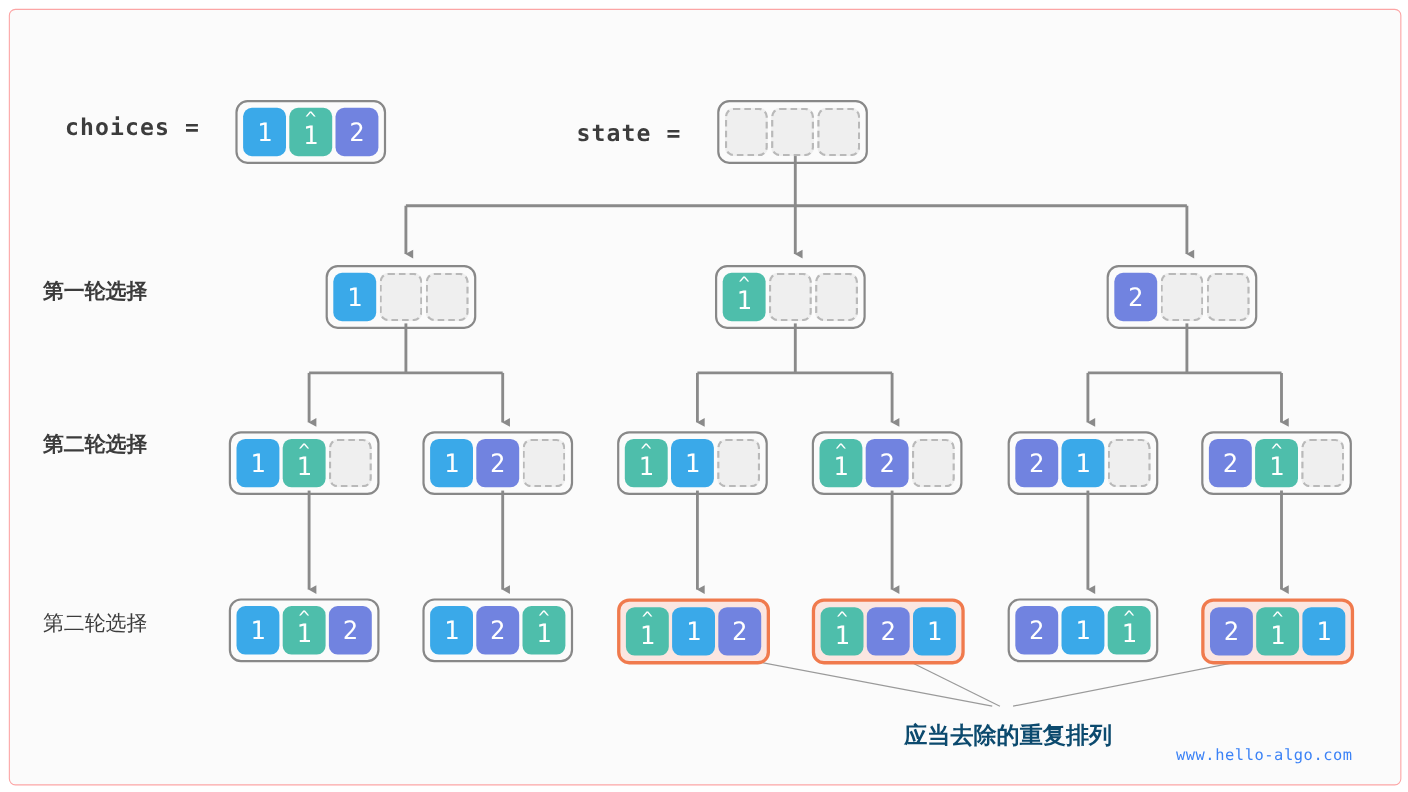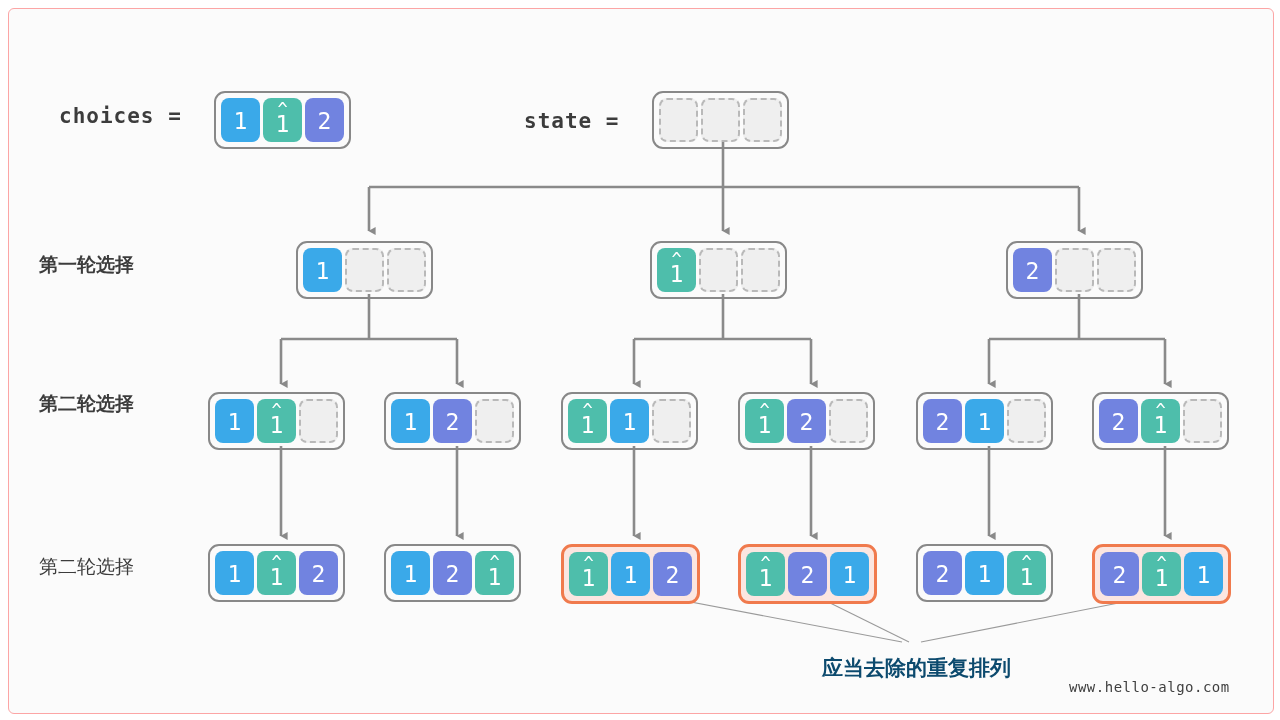--- a/index.html
+++ b/index.html
@@ -41,21 +41,21 @@
     font-weight:bold;
     color:#0c4a6e;
     white-space:nowrap;
     font-family:"DejaVu Sans","Liberation Sans",sans-serif;
     margin-left:28px;
   }
   .watermark{
     position:absolute;
     font-family:"DejaVu Sans Mono","Liberation Mono",monospace;
     font-size:14px;
-    color:#404040;
+    color:#3b82f6;
     white-space:nowrap;
     letter-spacing:.5px;
   }
 
   
   .arr{
     position:absolute;
     display:flex;
     align-items:center;
     gap:3px;

